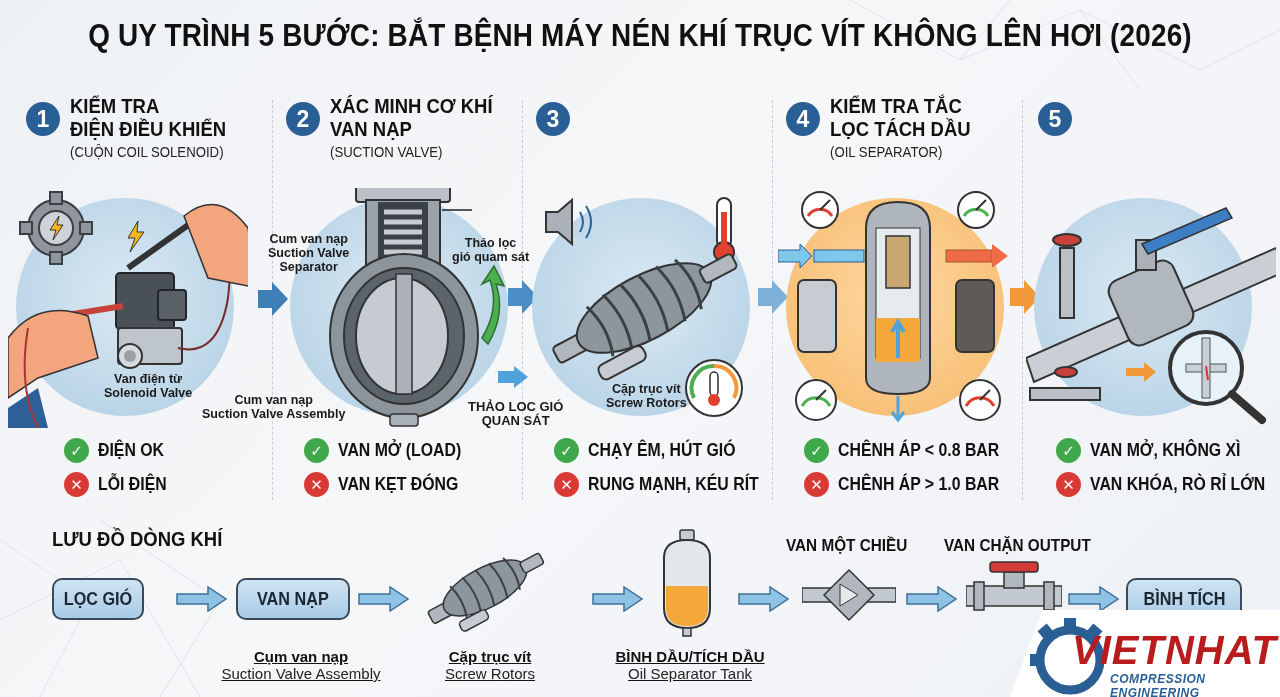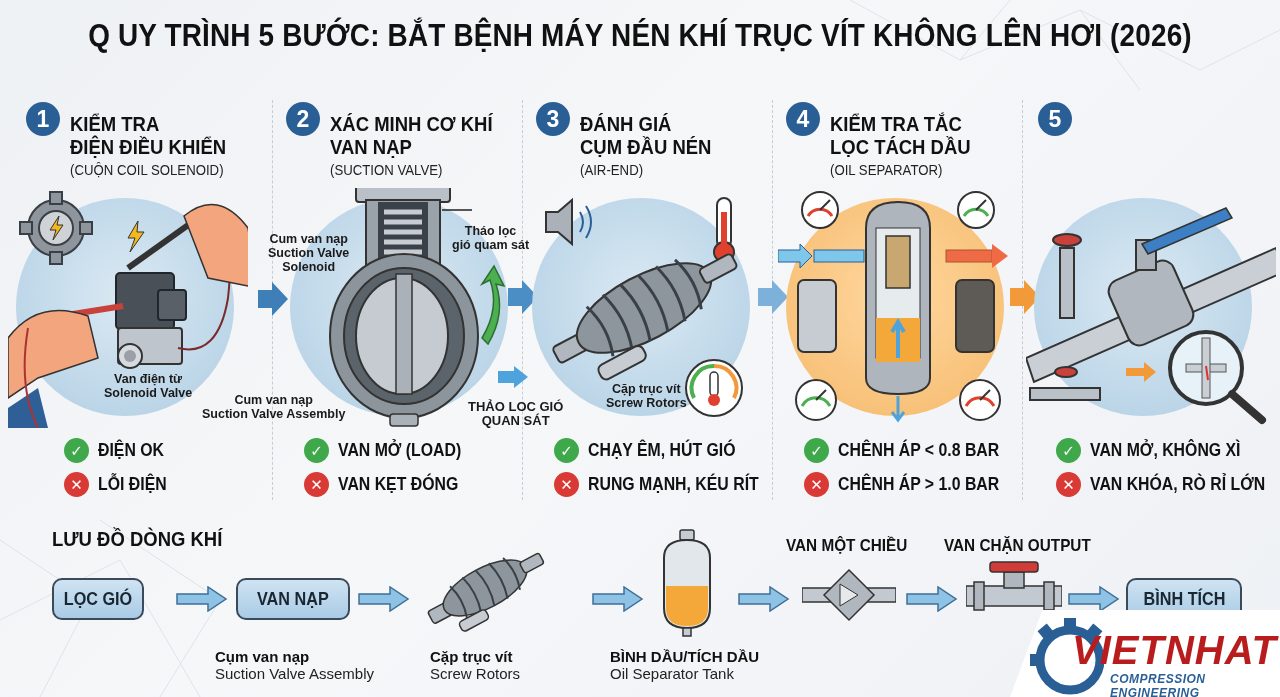--- a/index.html
+++ b/index.html
@@ -20,21 +20,21 @@
   }
 
   
   .step { position: absolute; top: 88px; width: 250px; height: 420px; }
   .step-head { position: absolute; left: 26px; top: 6px; display: flex; align-items: flex-start; }
   .step-num {
     width: 34px; height: 34px; border-radius: 50%; background: #2a5f96;
     color: #fff; font-weight: 700; font-size: 23px; display: flex;
     align-items: center; justify-content: center; margin-top: 8px; flex: none;
   }
-  .step-text { margin-left: 10px; margin-top: 18px; }
+  .step-text { margin-left: 10px; }
   .step-title {
     font-weight: 700; font-size: 21px; line-height: 23px; color: #111;
     transform: scaleX(0.88); transform-origin: left; white-space: nowrap;
   }
   .step-sub {
     font-size: 15px; color: #222; margin-top: 3px; white-space: nowrap;
     transform: scaleX(0.88); transform-origin: left;
   }
   .divider {
     position: absolute; top: 100px; width: 0; height: 400px;
@@ -71,21 +71,21 @@
     transform: scaleX(0.88); transform-origin: left;
   }
   .flow-box {
     position: absolute; height: 42px; border: 2px solid #3a4a5a; border-radius: 10px;
     background: linear-gradient(#cfe3f2, #a9cbe6);
     display: flex; align-items: center; justify-content: center;
     font-weight: 700; font-size: 18px; color: #1a2733;
   }
   .flow-box span { transform: scaleX(0.9); display: inline-block; }
   .flow-arrow { position: absolute; width: 52px; height: 26px; }
-  .flow-cap { position: absolute; text-align: left; white-space: nowrap; }
+  .flow-cap { position: absolute; text-align: center; white-space: nowrap; text-decoration: underline; }
   .flow-cap .b { font-weight: 700; font-size: 15px; color: #111; }
   .flow-cap .n { font-size: 15px; color: #222; }
   .flow-top { position: absolute; font-weight: 700; font-size: 17px; color: #111; white-space: nowrap; transform: scaleX(0.9); transform-origin: left; }
 
   .logo { position: absolute; left: 1010px; top: 610px; width: 270px; height: 87px; background: #fff; clip-path: polygon(12% 0, 100% 0, 100% 100%, 0 100%); }
   .logo-word { position: absolute; left: 62px; top: 18px; font-weight: 700; font-style: italic; font-size: 40px; color: #b91c1c; letter-spacing: 1px; }
   .logo-sub { position: absolute; left: 100px; top: 62px; font-weight: 700; font-style: italic; font-size: 12px; color: #2a5f96; letter-spacing: 0.5px; }
 </style>
 </head>
 <body>
@@ -194,23 +194,23 @@
       <ellipse cx="122" cy="148" rx="60" ry="68" fill="#5b636b" stroke="#333" stroke-width="2"></ellipse>
       <ellipse cx="120" cy="148" rx="46" ry="58" fill="#c5cbd1" stroke="#333" stroke-width="2"></ellipse>
       <rect x="114" y="86" width="16" height="120" fill="#aab1b8" stroke="#333" stroke-width="1.5"></rect>
       <rect x="108" y="226" width="28" height="12" rx="3" fill="#aab1b8" stroke="#333" stroke-width="1.5"></rect>
       <path d="M200,150 Q218,120 208,92 L200,96 L212,78 L222,98 L214,96 Q224,126 206,156 Z" fill="#4caf50" stroke="#2e6e30" stroke-width="1.5"></path>
       <path d="M160,22 L190,22" stroke="#222" stroke-width="1.5"></path>
     </svg>
     <div class="lbl" style="left:-14px;top:44px">
       <div>Cum van nạp</div>
       <div>Suction Valve</div>
-      <div>Solenoid</div>
-    </div>
-    <div class="lbl" style="left:170px;top:36px">
+      <div>Separator</div>
+    </div>
+    <div class="lbl" style="left:170px;top:48px">
       <div>Tháo lọc</div>
       <div>gió quam sát</div>
     </div>
   </div>
   <div class="lbl" style="left:-58px;top:305px">
     <div>Cum van nạp</div>
     <div>Suction Valve Assembly</div>
   </div>
   <div class="result res-ok">
     <span class="ic ok">✓</span>
@@ -230,25 +230,20 @@
   <div>QUAN SÁT</div>
 </div>
 
 <svg class="step-arrow" style="left:508px;top:280px">
   <path d="M0,8 L14,8 L14,0 L30,17 L14,34 L14,26 L0,26 Z" fill="#4b8dc5"></path>
 </svg>
 
 <div class="step" style="left:510px">
   <div class="step-head">
     <div class="step-num">3</div>
-    <div class="step-text">
-      <div class="step-title">ĐÁNH GIÁ</div>
-      <div class="step-title">CỤM ĐẦU NÉN</div>
-      <div class="step-sub">(AIR-END)</div>
-    </div>
   </div>
   <div class="illus" style="left:14px">
     <div class="circle"></div>
     <svg width="240" height="240" style="position:absolute;left:0;top:0">
       <g>
         <path d="M22,24 L34,24 L48,12 L48,56 L34,44 L22,44 Z" fill="#aab1b8" stroke="#333" stroke-width="2"></path>
         <path d="M56,24 Q62,34 56,44" stroke="#2a5f96" stroke-width="2" fill="none"></path>
         <path d="M62,18 Q72,34 62,50" stroke="#2a5f96" stroke-width="2" fill="none"></path>
       </g>
       <g transform="translate(200,10)">

